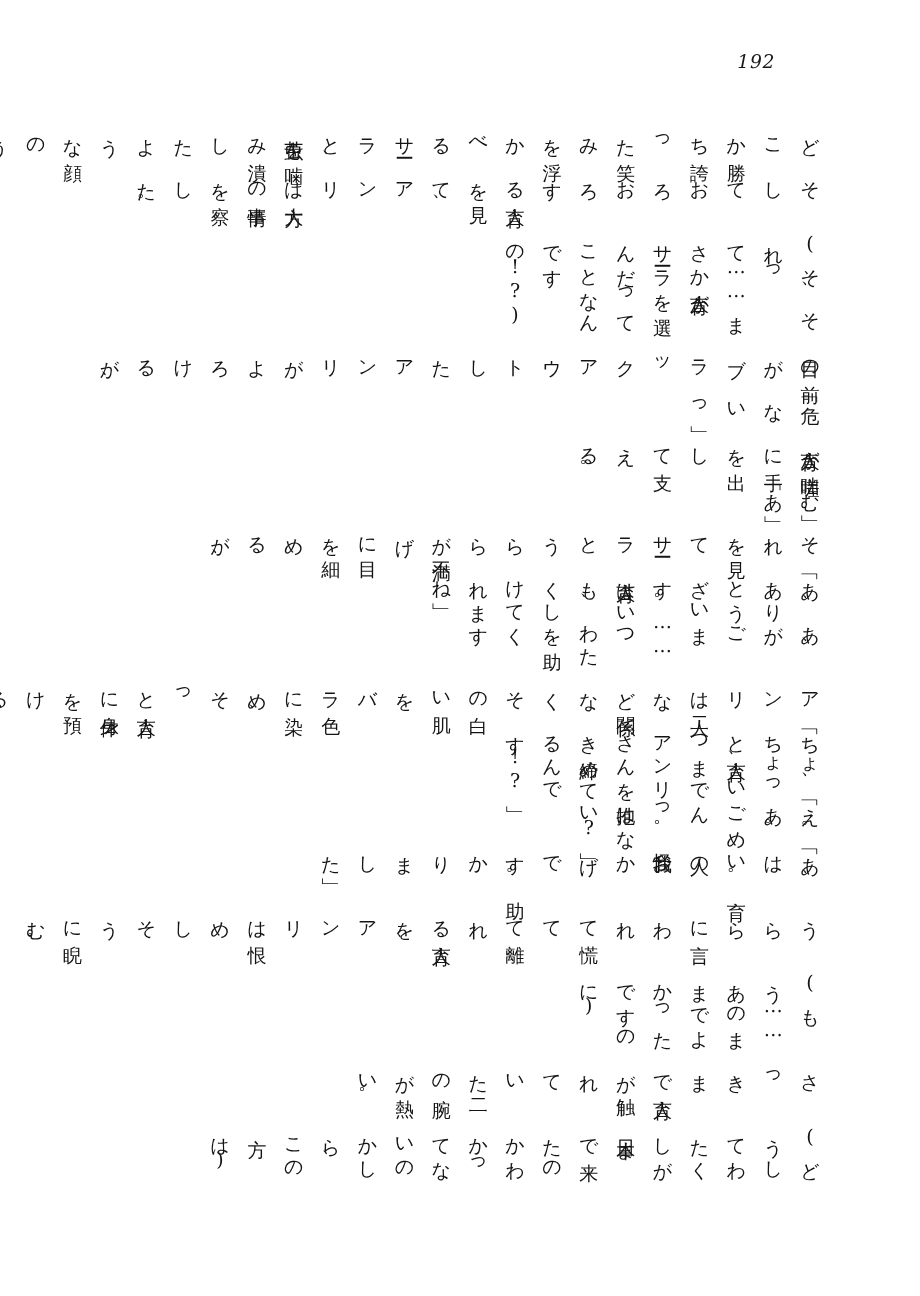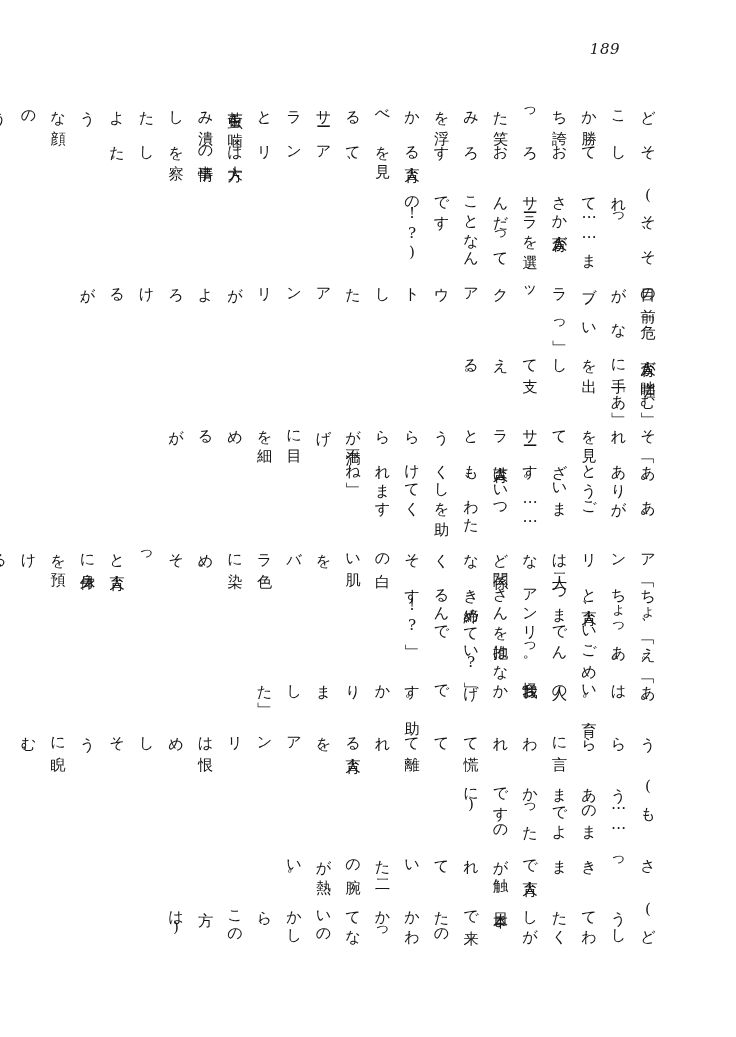--- a/index.html
+++ b/index.html
@@ -62,21 +62,21 @@
   }
   .indent {
     padding-top: 16px;
   }
 </style>
 </head>
 <body>
 
 <div class="page">
 
-  <div class="page-number">189</div>
+  <div class="page-number">192</div>
 
   <div class="text-block">
     <p class="para">どこか勝ち誇った笑みを浮かべるサーラと、苦虫を噛み潰したような顔のうらら、</p>
     <p class="para">そしておろおろする育人を見て、アンリは大方の事情を察した。</p>
     <p class="para indent">(そ、それって……まさか育人がサーラを選んだってことなんですの!?)</p>
     <p class="para indent">目の前がブラックアウトしたアンリがよろけるが、</p>
     <p class="para">「危ないっ」</p>
     <p class="para indent">育人が咄嗟に手を出して支える。</p>
     <p class="para">「む」「あ」</p>
     <p class="para indent">それを見てサーラとうららが不満げに目を細めるが、</p>

